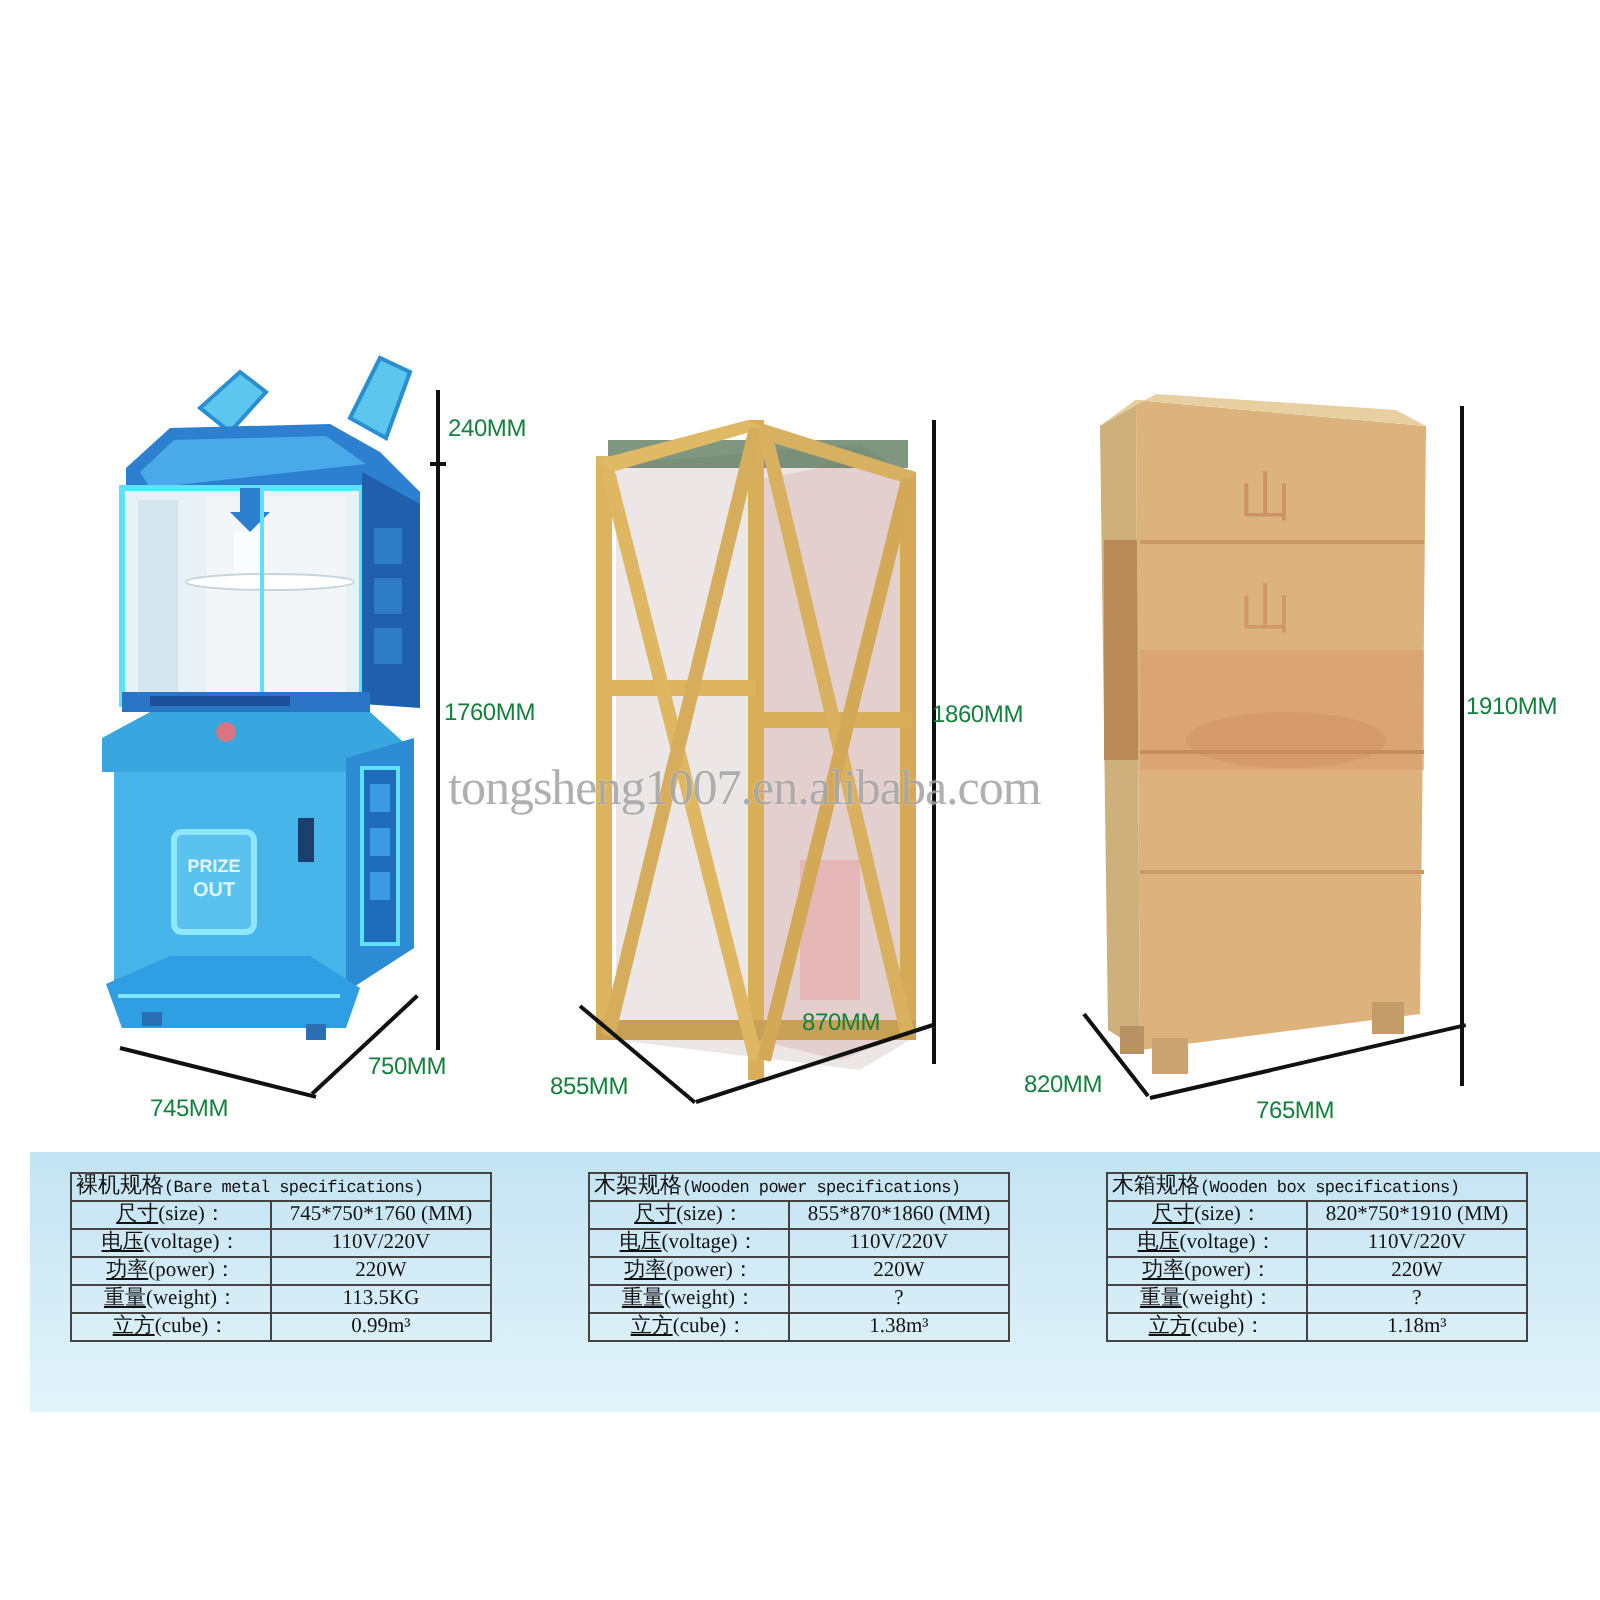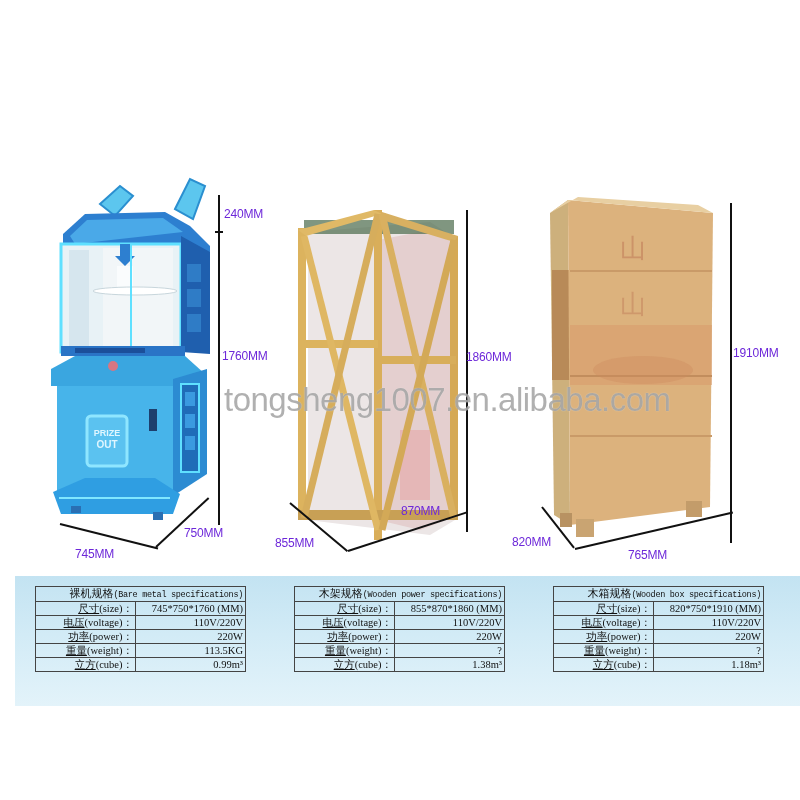--- a/index.html
+++ b/index.html
@@ -1,35 +1,35 @@
 <!DOCTYPE html>
 <html><head>
 <meta charset="utf-8">
 <style>
   * { box-sizing: border-box; margin: 0; padding: 0; }
   html, body { width: 800px; height: 800px; background: #ffffff; overflow: hidden; }
   body { position: relative; font-family: "Liberation Sans", sans-serif; color: #111; }
 
   
-  .dim { position: absolute; font-family: "Liberation Sans", sans-serif; font-size: 12px; color: #6d28d9; white-space: nowrap; letter-spacing: -0.2px; }
+  .dim { position: absolute; font-family: "Liberation Sans", sans-serif; font-size: 12px; color: #15803d; white-space: nowrap; letter-spacing: -0.2px; }
   .vline { position: absolute; width: 2px; background: #111; }
   .tick { position: absolute; height: 2px; width: 8px; background: #111; }
   .diag { position: absolute; height: 2px; background: #111; transform-origin: 0 50%; }
 
   
-  .watermark { position: absolute; left: 224px; top: 381px; font-family: Liberation Sans, sans-serif; font-size: 33px; color: rgba(150,150,150,0.75); letter-spacing: -0.5px; white-space: nowrap; text-shadow: 0 0 1px rgba(255,255,255,0.6); }
+  .watermark { position: absolute; left: 224px; top: 381px; font-family: Liberation Serif, serif; font-size: 25px; color: rgba(150,150,150,0.75); letter-spacing: -0.5px; white-space: nowrap; text-shadow: 0 0 1px rgba(255,255,255,0.6); }
 
   
   .band { position: absolute; left: 15px; top: 576px; width: 785px; height: 130px;
     background: linear-gradient(180deg, #c3e3f2 0%, #d2ebf6 45%, #e3f3fa 100%); }
 
   
   .spec { position: absolute; top: 586px; border-collapse: collapse; font-family: "Liberation Serif", serif; font-size: 10.5px; color: #111; background: transparent; }
-  .spec td, .spec th { border: 1px solid #444; height: 14px; line-height: 12px; padding: 0 2px; white-space: nowrap; font-weight: normal; text-align: right; }
-  .spec th { font-size: 10px; text-align: right; }
+  .spec td, .spec th { border: 1px solid #444; height: 14px; line-height: 12px; padding: 0 2px; white-space: nowrap; font-weight: normal; text-align: center; }
+  .spec th { font-size: 10px; text-align: left; }
   .spec th .cn { font-size: 11px; }
   .spec th .en { font-family: "Liberation Mono", monospace; font-size: 8.5px; letter-spacing: -0.3px; }
   .spec td.label { width: 100px; }
   .spec td.label .cn { text-decoration: underline; }
   .spec td.val { width: 110px; font-family: "Liberation Serif", serif; }
 
   
   .machine, .crate, .box { position: absolute; }
 </style>
 </head>

